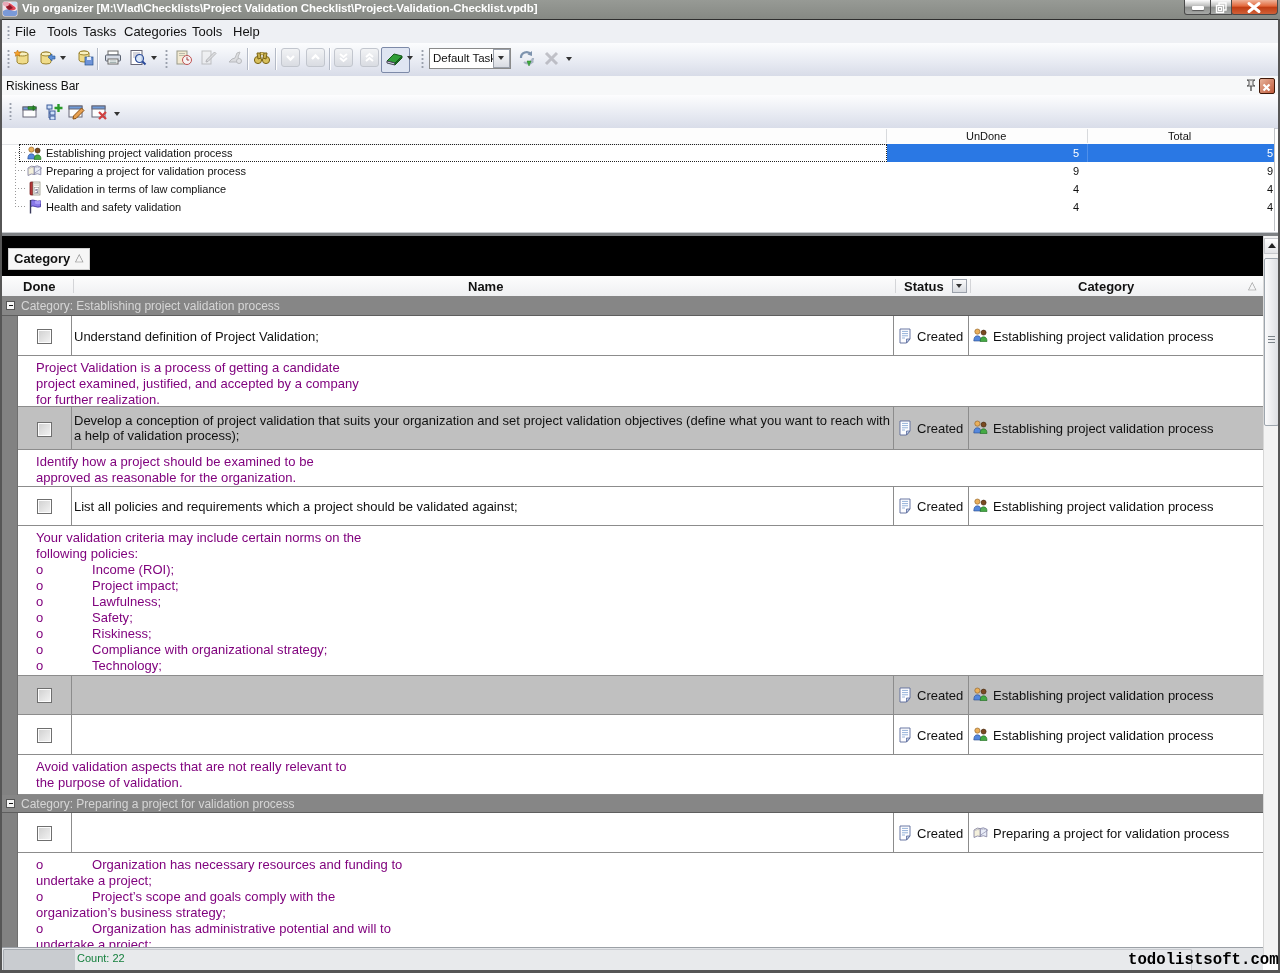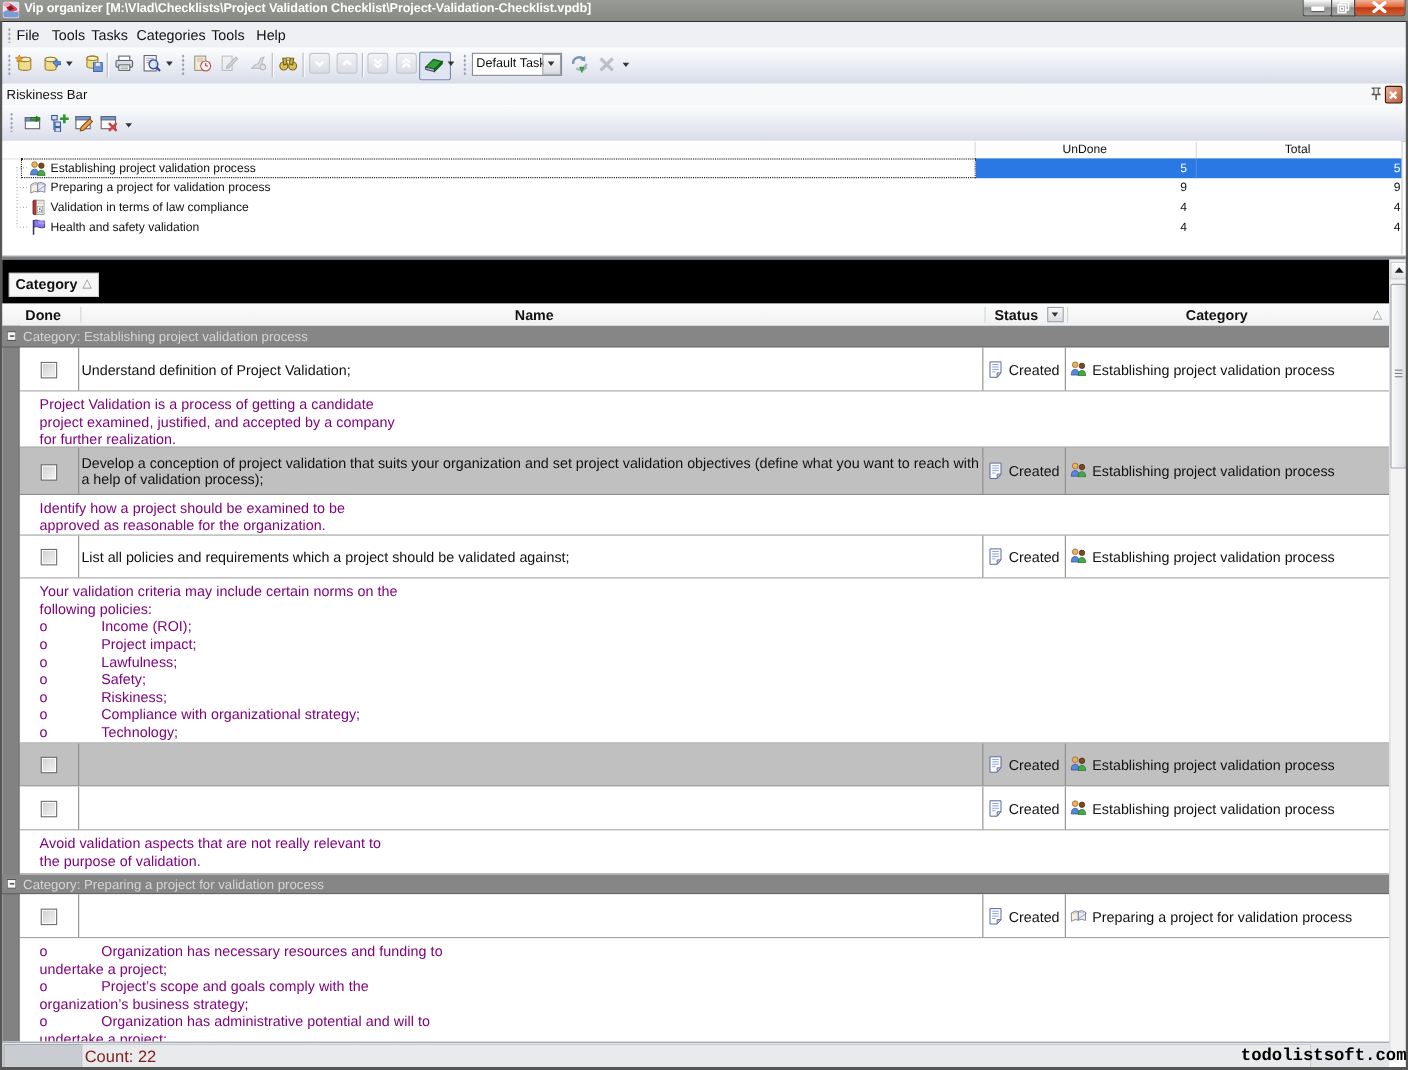--- a/index.html
+++ b/index.html
@@ -470,18 +470,18 @@
 <div class="abs" id="vsb">
  <div class="abs" style="left:0;top:2px;width:15px;height:16px;background:linear-gradient(#fefefe,#e2e3e6);border:1px solid #c6c8cc;box-sizing:border-box"></div>
  <div class="abs" style="left:3.5px;top:7px;width:0;height:0;border-left:4px solid transparent;border-right:4px solid transparent;border-bottom:5px solid #222"></div>
  <div class="abs" style="left:0px;top:22px;width:15px;height:168px;background:linear-gradient(90deg,#fbfbfc,#dddfe3);border:1px solid #9ea6ae;border-radius:2px;box-sizing:border-box">
   <div style="position:absolute;left:3px;top:77px;width:7px;height:1px;background:#7a8288;box-shadow:0 3px 0 #7a8288,0 6px 0 #7a8288"></div>
  </div>
 </div>
 <div class="abs" id="statusbar">
  <div class="abs" style="left:1px;top:1px;width:70px;height:20px;background:#c9ccd0;border:1px solid #a8adb3;border-radius:1px"></div>
  <div class="abs" style="left:72px;top:1px;width:1116px;height:20px;background:#e8eaec;border:1px solid #c8cbd0;border-radius:1px"></div>
- <span class="abs" style="left:75px;top:4px;font-size:15px;color:#7f1d1d">Count: 22</span>
+ <span class="abs" style="left:75px;top:4px;font-size:11px;color:#15803d">Count: 22</span>
 </div>
 <span class="abs" id="watermark">todolistsoft.com</span>
 <div class="abs" id="frameL"></div>
 <div class="abs" id="frameR"></div>
 <div class="abs" id="frameB"></div>
 
 </body></html>

